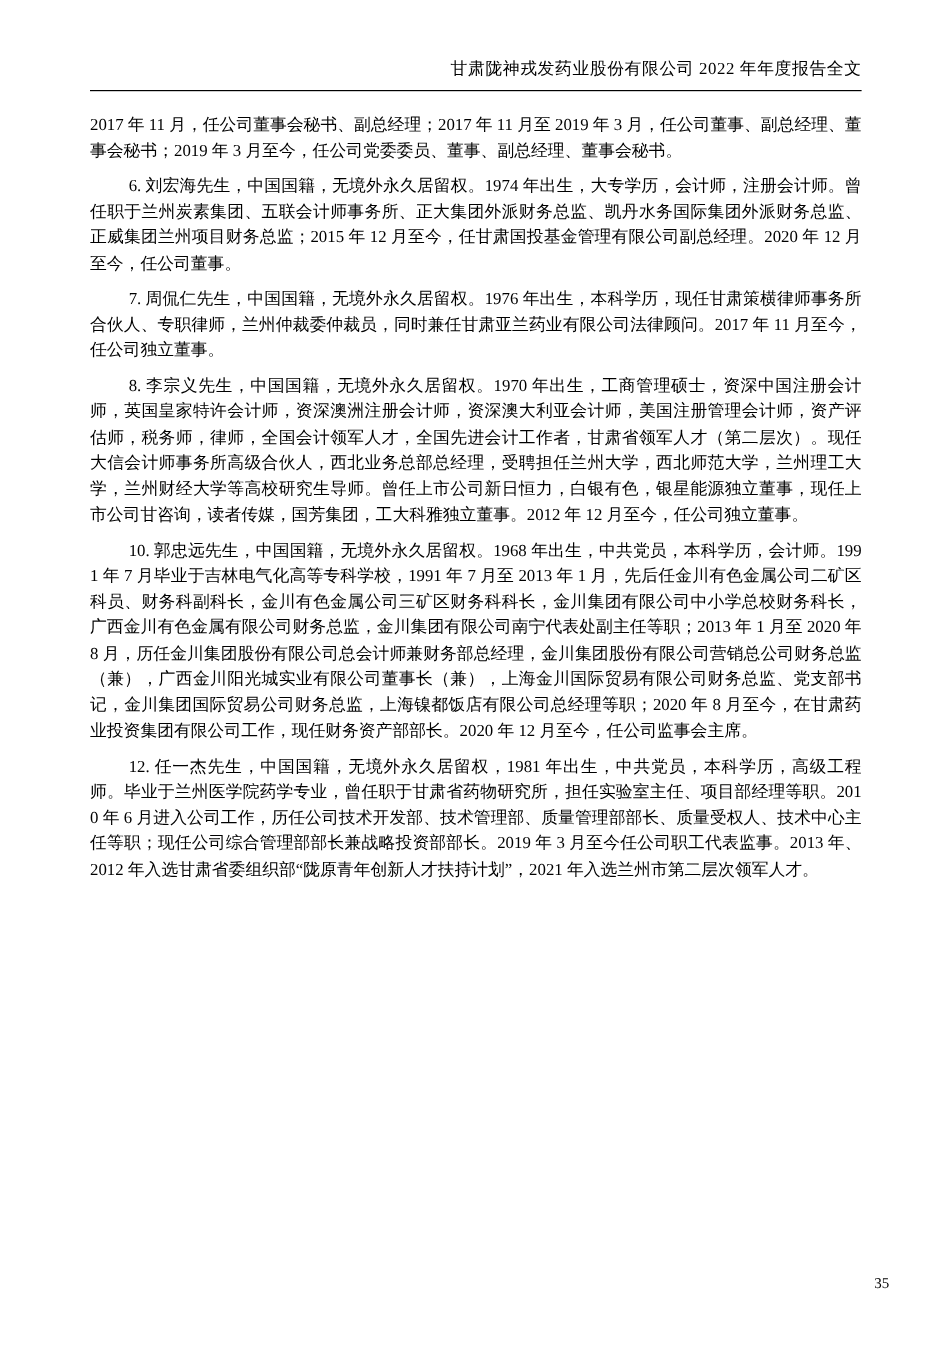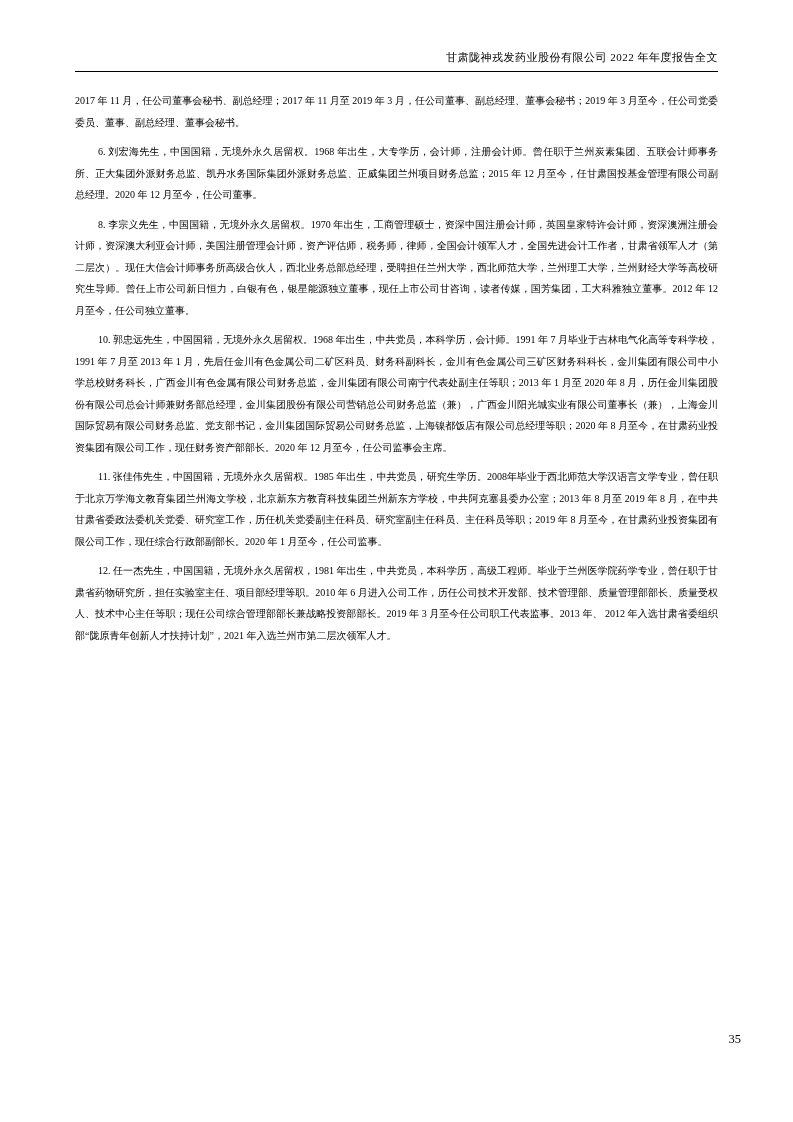--- a/index.html
+++ b/index.html
@@ -18,61 +18,61 @@
     color: #000000;
     overflow: hidden;
   }
   .page-header {
     border-bottom: 1px solid #000000;
     padding-bottom: 7px;
     margin-bottom: 18px;
   }
   .header-text {
     text-align: right;
-    font-size: 11px;
+    font-size: 14px;
     line-height: 1.3;
     letter-spacing: 0.5px;
     color: #000000;
   }
   .page-body {
-    font-size: 10px;
+    font-size: 14px;
     line-height: 21.5px;
     text-align: justify;
     font-family: Liberation Serif, serif;
   }
   .page-body p {
     margin: 0 0 8px 0;
     word-break: break-all;
   }
   .page-body p.indent {
     text-indent: 2.3em;
   }
   .page-footer {
     position: absolute;
     right: 52px;
-    bottom: 75px;
+    bottom: 44px;
   }
   .page-number {
     font-size: 12.5px;
     color: #000000;
   }
 </style>
 </head>
 <body>
 
 <div class="page">
   <header class="page-header">
     <div class="header-text">甘肃陇神戎发药业股份有限公司 2022 年年度报告全文</div>
   </header>
 
   <main class="page-body" id="paragraphs">
       <p>2017 年 11 月，任公司董事会秘书、副总经理；2017 年 11 月至 2019 年 3 月，任公司董事、副总经理、董事会秘书；2019 年 3 月至今，任公司党委委员、董事、副总经理、董事会秘书。</p>
-      <p class="indent">6. 刘宏海先生，中国国籍，无境外永久居留权。1968 年出生，大专学历，会计师，注册会计师。曾任职于兰州炭素集团、五联会计师事务所、正大集团外派财务总监、凯丹水务国际集团外派财务总监、正威集团兰州项目财务总监；2015 年 12 月至今，任甘肃国投基金管理有限公司副总经理。2020 年 12 月至今，任公司董事。</p>
+      <p class="indent">6. 刘宏海先生，中国国籍，无境外永久居留权。1974 年出生，大专学历，会计师，注册会计师。曾任职于兰州炭素集团、五联会计师事务所、正大集团外派财务总监、凯丹水务国际集团外派财务总监、正威集团兰州项目财务总监；2015 年 12 月至今，任甘肃国投基金管理有限公司副总经理。2020 年 12 月至今，任公司董事。</p>
+      <p class="indent">7. 周侃仁先生，中国国籍，无境外永久居留权。1976 年出生，本科学历，现任甘肃策横律师事务所合伙人、专职律师，兰州仲裁委仲裁员，同时兼任甘肃亚兰药业有限公司法律顾问。2017 年 11 月至今，任公司独立董事。</p>
       <p class="indent">8. 李宗义先生，中国国籍，无境外永久居留权。1970 年出生，工商管理硕士，资深中国注册会计师，英国皇家特许会计师，资深澳洲注册会计师，资深澳大利亚会计师，美国注册管理会计师，资产评估师，税务师，律师，全国会计领军人才，全国先进会计工作者，甘肃省领军人才（第二层次）。现任大信会计师事务所高级合伙人，西北业务总部总经理，受聘担任兰州大学，西北师范大学，兰州理工大学，兰州财经大学等高校研究生导师。曾任上市公司新日恒力，白银有色，银星能源独立董事，现任上市公司甘咨询，读者传媒，国芳集团，工大科雅独立董事。2012 年 12 月至今，任公司独立董事。</p>
       <p class="indent">10. 郭忠远先生，中国国籍，无境外永久居留权。1968 年出生，中共党员，本科学历，会计师。1991 年 7 月毕业于吉林电气化高等专科学校，1991 年 7 月至 2013 年 1 月，先后任金川有色金属公司二矿区科员、财务科副科长，金川有色金属公司三矿区财务科科长，金川集团有限公司中小学总校财务科长，广西金川有色金属有限公司财务总监，金川集团有限公司南宁代表处副主任等职；2013 年 1 月至 2020 年 8 月，历任金川集团股份有限公司总会计师兼财务部总经理，金川集团股份有限公司营销总公司财务总监（兼），广西金川阳光城实业有限公司董事长（兼），上海金川国际贸易有限公司财务总监、党支部书记，金川集团国际贸易公司财务总监，上海镍都饭店有限公司总经理等职；2020 年 8 月至今，在甘肃药业投资集团有限公司工作，现任财务资产部部长。2020 年 12 月至今，任公司监事会主席。</p>
-      <p class="indent">11. 张佳伟先生，中国国籍，无境外永久居留权。1985 年出生，中共党员，研究生学历。2008年毕业于西北师范大学汉语言文学专业，曾任职于北京万学海文教育集团兰州海文学校，北京新东方教育科技集团兰州新东方学校，中共阿克塞县委办公室；2013 年 8 月至 2019 年 8 月，在中共甘肃省委政法委机关党委、研究室工作，历任机关党委副主任科员、研究室副主任科员、主任科员等职；2019 年 8 月至今，在甘肃药业投资集团有限公司工作，现任综合行政部副部长。2020 年 1 月至今，任公司监事。</p>
       <p class="indent">12. 任一杰先生，中国国籍，无境外永久居留权，1981 年出生，中共党员，本科学历，高级工程师。毕业于兰州医学院药学专业，曾任职于甘肃省药物研究所，担任实验室主任、项目部经理等职。2010 年 6 月进入公司工作，历任公司技术开发部、技术管理部、质量管理部部长、质量受权人、技术中心主任等职；现任公司综合管理部部长兼战略投资部部长。2019 年 3 月至今任公司职工代表监事。2013 年、 2012 年入选甘肃省委组织部“陇原青年创新人才扶持计划”，2021 年入选兰州市第二层次领军人才。</p>
     </main>
 
   <footer class="page-footer">
     <span class="page-number">35</span>
   </footer>
 </div>
 
 </body></html>

